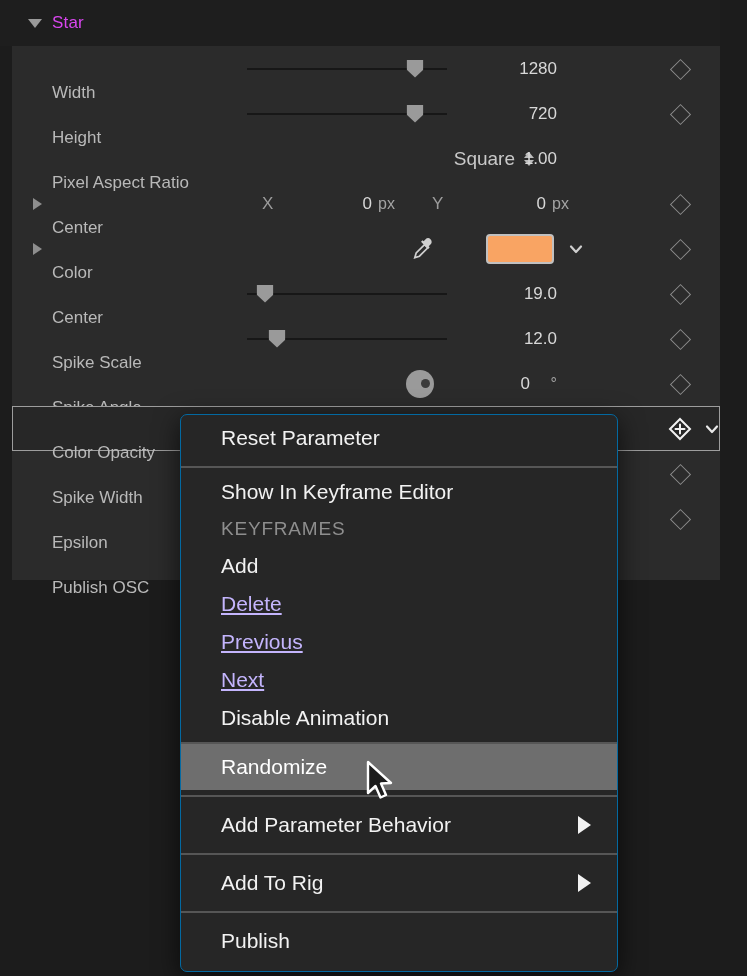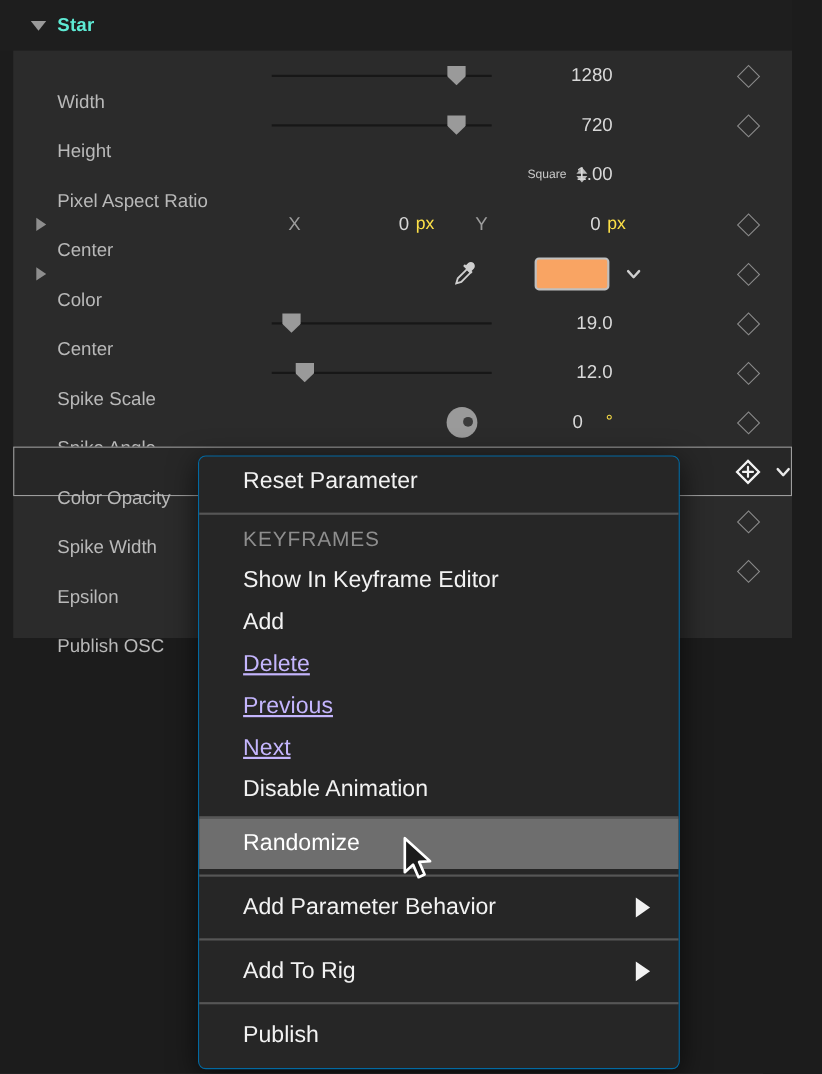--- a/index.html
+++ b/index.html
@@ -21,21 +21,21 @@
     position:absolute; left:0; top:0; width:720px; height:46px;
     background:#1e1e1e;
     display:flex; align-items:center;
   }
   .disclosure-open{
     width:0;height:0;margin-left:28px;margin-right:10px;
     border-left:7px solid transparent;border-right:7px solid transparent;
     border-top:9px solid #9a9a9a;
   }
   .group-title{
-    color:#5eead4; font-size:17px; letter-spacing:.2px;font-weight:bold;
+    color:#d946ef; font-size:17px; letter-spacing:.2px;
   }
 
   .rows{
     position:absolute; left:12px; top:46px; width:708px; height:534px;
     background:#2b2b2b;
   }
   .row{
     position:relative; height:45px; width:100%;
     display:flex; align-items:center;
   }
@@ -75,28 +75,28 @@
     position:absolute; right:4px; top:9px;
     width:9px;height:9px;border-radius:50%;background:#3b3b3b;
   }
 
   
   .val{
     position:absolute; color:#d8d8d8; font-size:17px; text-align:right;
   }
   .val.main{ right:163px; }
   .unit{
-    position:absolute; color:#fde047; font-size:16px;
+    position:absolute; color:#a3a3a3; font-size:16px;
   }
   .axis-lbl{
     position:absolute; color:#9c9c9c; font-size:17px;
   }
 
   .popup-value{
-    position:absolute; right:205px; color:#c9c9c9; font-size:11px;
+    position:absolute; right:205px; color:#c9c9c9; font-size:19px;
   }
   .stepper{
     position:absolute; right:185px; top:50%; transform:translateY(-50%);
     width:12px; height:20px; color:#bdbdbd;
     display:flex;flex-direction:column;align-items:center;justify-content:center;
   }
   .stepper i{display:block;width:0;height:0;}
   .stepper i.up{border-left:5px solid transparent;border-right:5px solid transparent;border-bottom:6px solid #bdbdbd;margin-bottom:2px;}
   .stepper i.dn{border-left:5px solid transparent;border-right:5px solid transparent;border-top:6px solid #bdbdbd;}
 
@@ -341,26 +341,26 @@
 <div id="menu">
 
   <div class="mi tall">
     <span>Reset Parameter</span>
   </div>
 
   <div class="mgap"></div>
   <div class="msep"></div>
   <div class="mgap"></div>
 
+  <div class="mi">
+    <span>Show In Keyframe Editor</span>
+  </div>
+
   <div class="mi section">
     <span>KEYFRAMES</span>
-  </div>
-
-  <div class="mi">
-    <span>Show In Keyframe Editor</span>
   </div>
   <div class="mi">
     <span>Add</span>
   </div>
   <div class="mi disabled">
     <span>Delete</span>
   </div>
   <div class="mi disabled">
     <span>Previous</span>
   </div>

